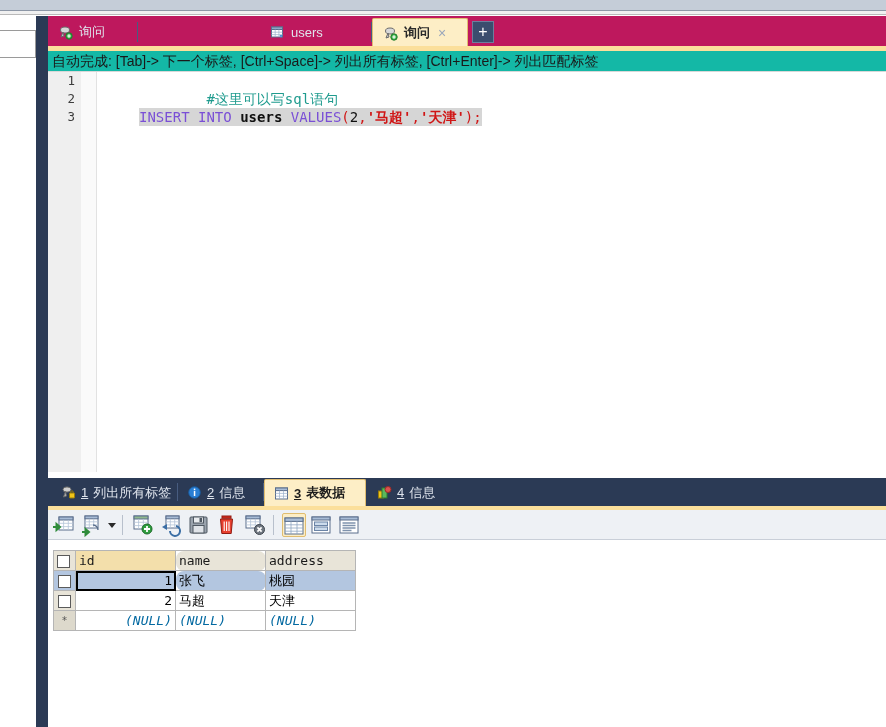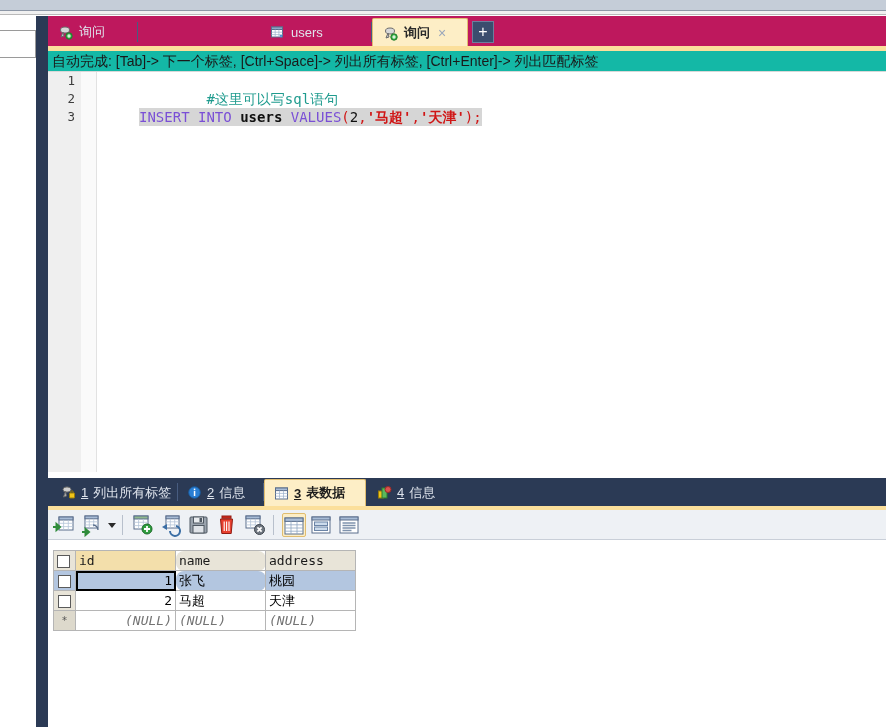--- a/index.html
+++ b/index.html
@@ -289,21 +289,21 @@
   }
   .col-id-cell { width: 100px; text-align: right; }
   .col-name-cell { width: 90px; border-radius: 8px; }
   .col-addr-cell { width: 90px; }
   tr.selected td { background: #b3c6e0; }
   tr.selected td.focus-cell {
     outline: 2px solid #000000;
     outline-offset: -2px;
   }
   td.null-cell {
-    color: #737373;
+    color: #0369a1;
     font-style: italic;
     text-align: right;
   }
   td.null-cell.lft { text-align: left; }
   .td-star {
     background: #ddd9cc;
     text-align: center;
     color: #555;
     font-size: 10px;
   }

